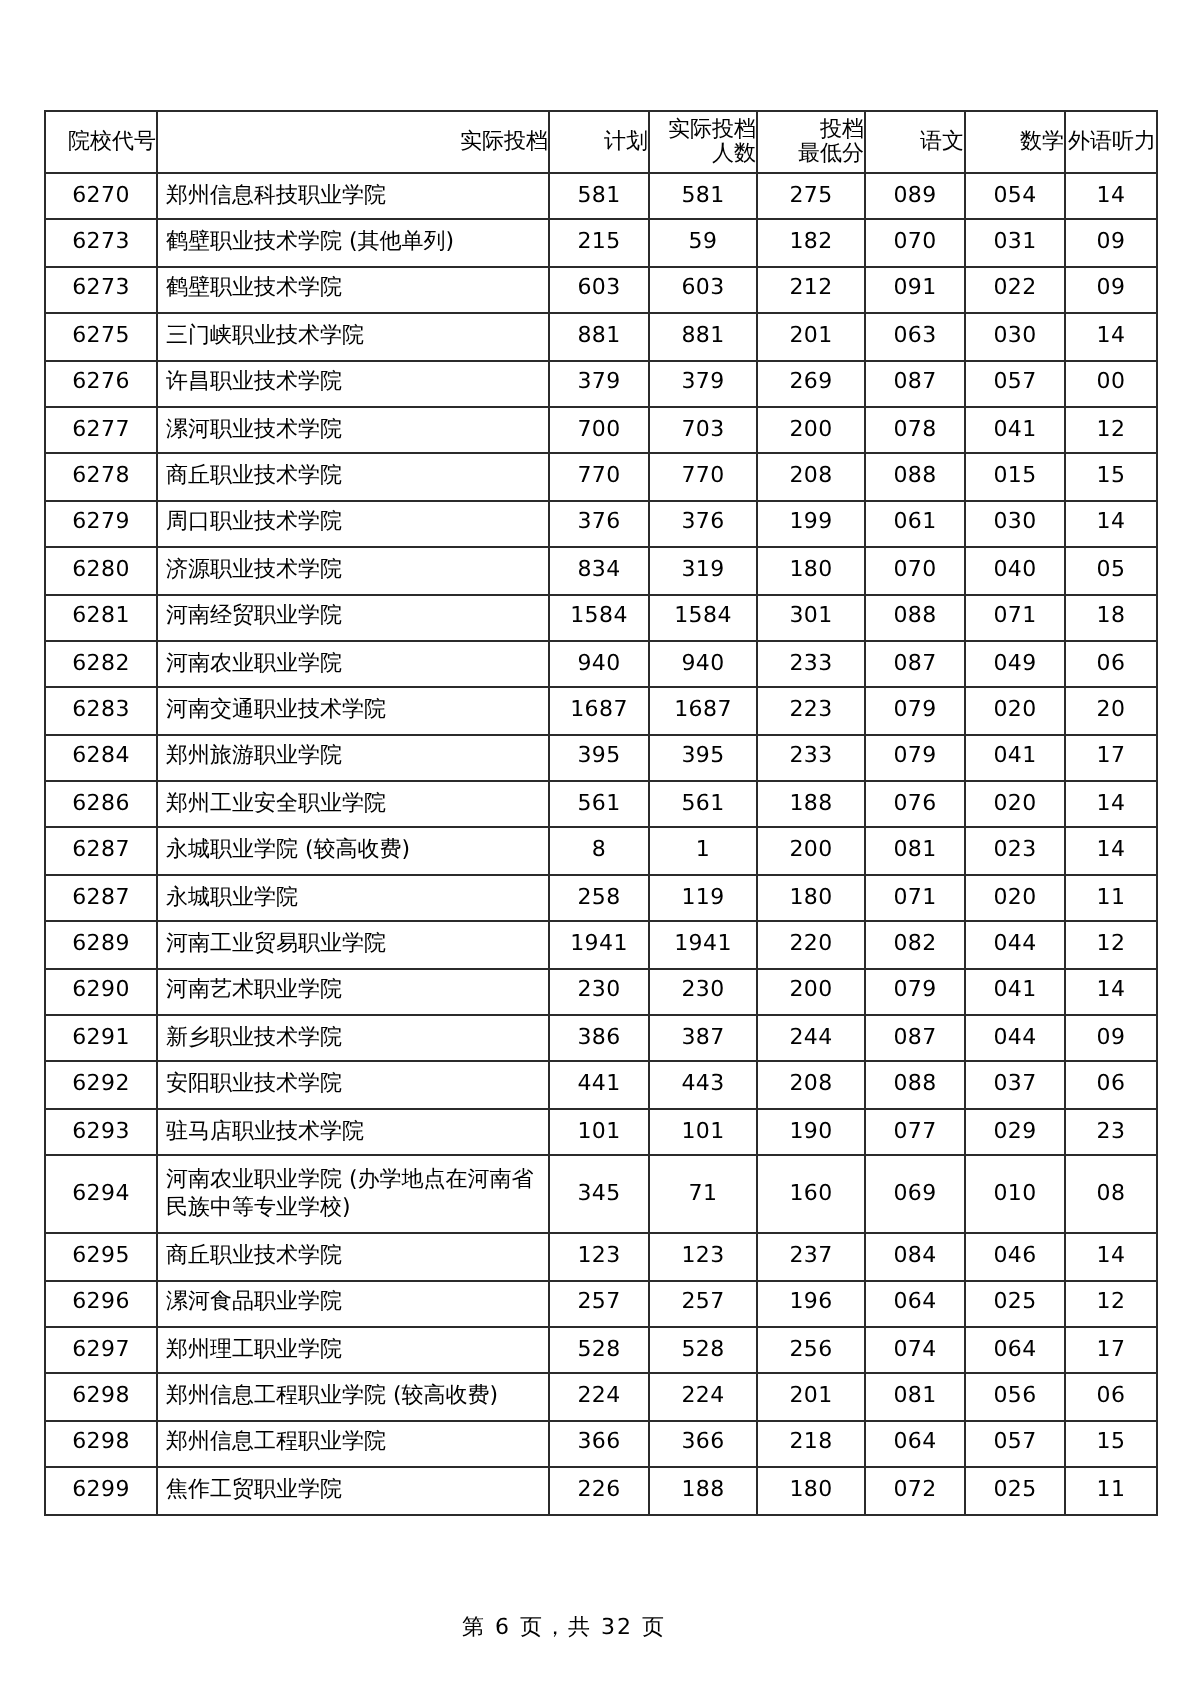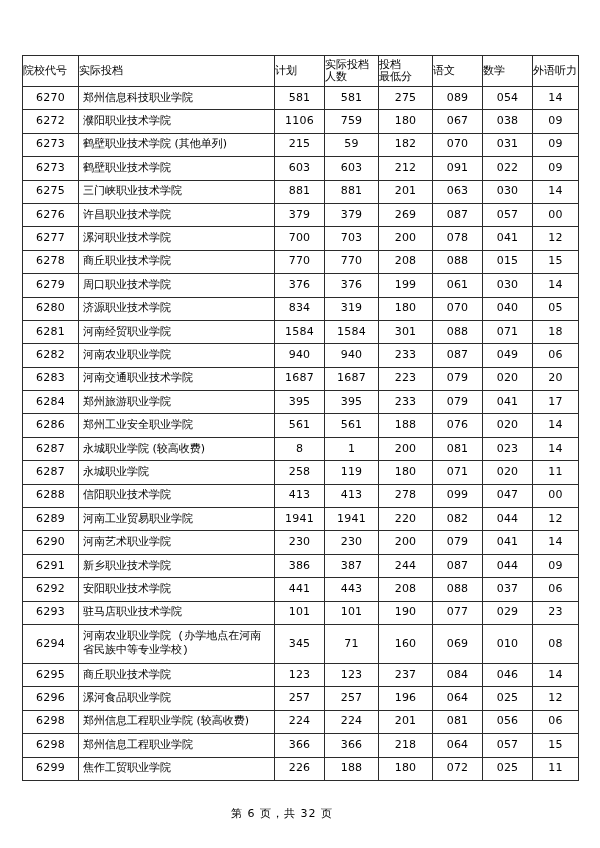--- a/index.html
+++ b/index.html
@@ -47,21 +47,21 @@
   col.c-code    { width: 56px; }
   col.c-name    { width: 196px; }
   col.c-plan    { width: 50px; }
   col.c-actual  { width: 54px; }
   col.c-min     { width: 54px; }
   col.c-chinese { width: 50px; }
   col.c-math    { width: 50px; }
   col.c-english { width: 46px; }
 
   thead th {
-    text-align: left;
+    text-align: right;
     font-size: 11px;
     height: 30px;
     padding: 2px 1px;
   }
 
   thead th .hdr-2line {
     display: block;
     line-height: 1.12;
     font-size: 11px;
   }
@@ -80,21 +80,20 @@
   }
 
   tbody tr.two-line td {
     height: 36px;
   }
 
   tbody tr.two-line td.name-cell {
     line-height: 1.25;
     padding-top: 1px;
     padding-bottom: 1px;
-    font-family: Liberation Mono, monospace;
   }
 
   tbody td.num {
     font-size: 11px;
     letter-spacing: 0.2px;
   }
 
   .page-footer {
     position: absolute;
     left: 0;
@@ -145,30 +144,20 @@
           <td class="num">6270</td>
           <td class="name-cell">郑州信息科技职业学院</td>
           <td class="num">581</td>
           <td class="num">581</td>
           <td class="num">275</td>
           <td class="num">089</td>
           <td class="num">054</td>
           <td class="num">14</td>
         </tr>
         <tr>
-          <td class="num">6272</td>
-          <td class="name-cell">濮阳职业技术学院</td>
-          <td class="num">1106</td>
-          <td class="num">759</td>
-          <td class="num">180</td>
-          <td class="num">067</td>
-          <td class="num">038</td>
-          <td class="num">09</td>
-        </tr>
-        <tr>
           <td class="num">6273</td>
           <td class="name-cell">鹤壁职业技术学院 (其他单列)</td>
           <td class="num">215</td>
           <td class="num">59</td>
           <td class="num">182</td>
           <td class="num">070</td>
           <td class="num">031</td>
           <td class="num">09</td>
         </tr>
         <tr>
@@ -303,30 +292,20 @@
         </tr>
         <tr>
           <td class="num">6287</td>
           <td class="name-cell">永城职业学院</td>
           <td class="num">258</td>
           <td class="num">119</td>
           <td class="num">180</td>
           <td class="num">071</td>
           <td class="num">020</td>
           <td class="num">11</td>
-        </tr>
-        <tr>
-          <td class="num">6288</td>
-          <td class="name-cell">信阳职业技术学院</td>
-          <td class="num">413</td>
-          <td class="num">413</td>
-          <td class="num">278</td>
-          <td class="num">099</td>
-          <td class="num">047</td>
-          <td class="num">00</td>
         </tr>
         <tr>
           <td class="num">6289</td>
           <td class="name-cell">河南工业贸易职业学院</td>
           <td class="num">1941</td>
           <td class="num">1941</td>
           <td class="num">220</td>
           <td class="num">082</td>
           <td class="num">044</td>
           <td class="num">12</td>
@@ -395,20 +374,30 @@
           <td class="num">6296</td>
           <td class="name-cell">漯河食品职业学院</td>
           <td class="num">257</td>
           <td class="num">257</td>
           <td class="num">196</td>
           <td class="num">064</td>
           <td class="num">025</td>
           <td class="num">12</td>
         </tr>
         <tr>
+          <td class="num">6297</td>
+          <td class="name-cell">郑州理工职业学院</td>
+          <td class="num">528</td>
+          <td class="num">528</td>
+          <td class="num">256</td>
+          <td class="num">074</td>
+          <td class="num">064</td>
+          <td class="num">17</td>
+        </tr>
+        <tr>
           <td class="num">6298</td>
           <td class="name-cell">郑州信息工程职业学院 (较高收费)</td>
           <td class="num">224</td>
           <td class="num">224</td>
           <td class="num">201</td>
           <td class="num">081</td>
           <td class="num">056</td>
           <td class="num">06</td>
         </tr>
         <tr>

